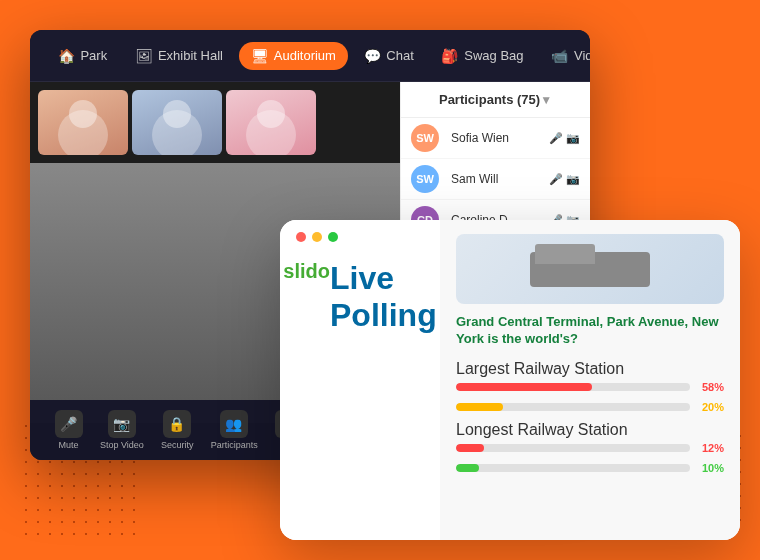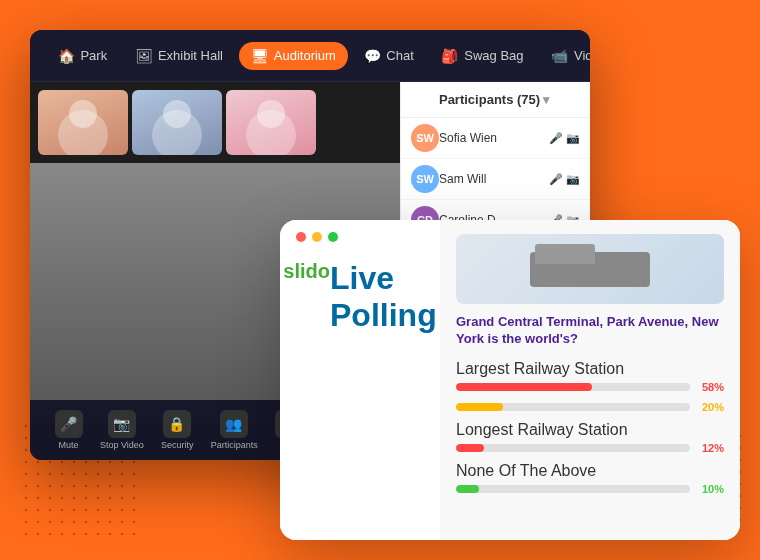--- a/index.html
+++ b/index.html
@@ -232,21 +232,21 @@
 
     .chevron-icon {
       font-size: 12px;
       color: #999;
     }
 
     .participant-item {
       display: flex;
       align-items: center;
       padding: 6px 10px;
-      gap: 0;
+      gap: 12px;
       border-bottom: 1px solid #f5f5f5;
     }
 
     .p-avatar {
       width: 28px;
       height: 28px;
       border-radius: 50%;
       flex-shrink: 0;
       display: flex;
       align-items: center;
@@ -406,21 +406,21 @@
       position: absolute;
       left: 5px; top: -8px;
       width: 60px; height: 20px;
       background: #999;
       border-radius: 3px 3px 0 0;
     }
 
     .slido-question {
       font-size: 13px;
       font-weight: 700;
-      color: #4c1d95;
+      color: #15803d;
       margin-bottom: 12px;
       line-height: 1.3;
     }
 
     .poll-option {
       margin-bottom: 8px;
     }
 
     .poll-option-label {
       font-size: 16px;
@@ -635,21 +635,20 @@
         <div class="poll-option">
     <div class="poll-option-label">Longest Railway Station</div>
     <div class="poll-bar-row">
       <div class="poll-bar-track">
         <div class="poll-bar-fill" style="width:12%;background:#FF4444"></div>
       </div>
       <span class="poll-pct" style="color:#FF4444">12%</span>
     </div>
   </div>
         <div class="poll-option">
-    <div class="poll-option-label">None Of The Above</div>
     <div class="poll-bar-row">
       <div class="poll-bar-track">
         <div class="poll-bar-fill" style="width:10%;background:#44CC44"></div>
       </div>
       <span class="poll-pct" style="color:#44CC44">10%</span>
     </div>
   </div>
       </div>
   </div>
 </div>

